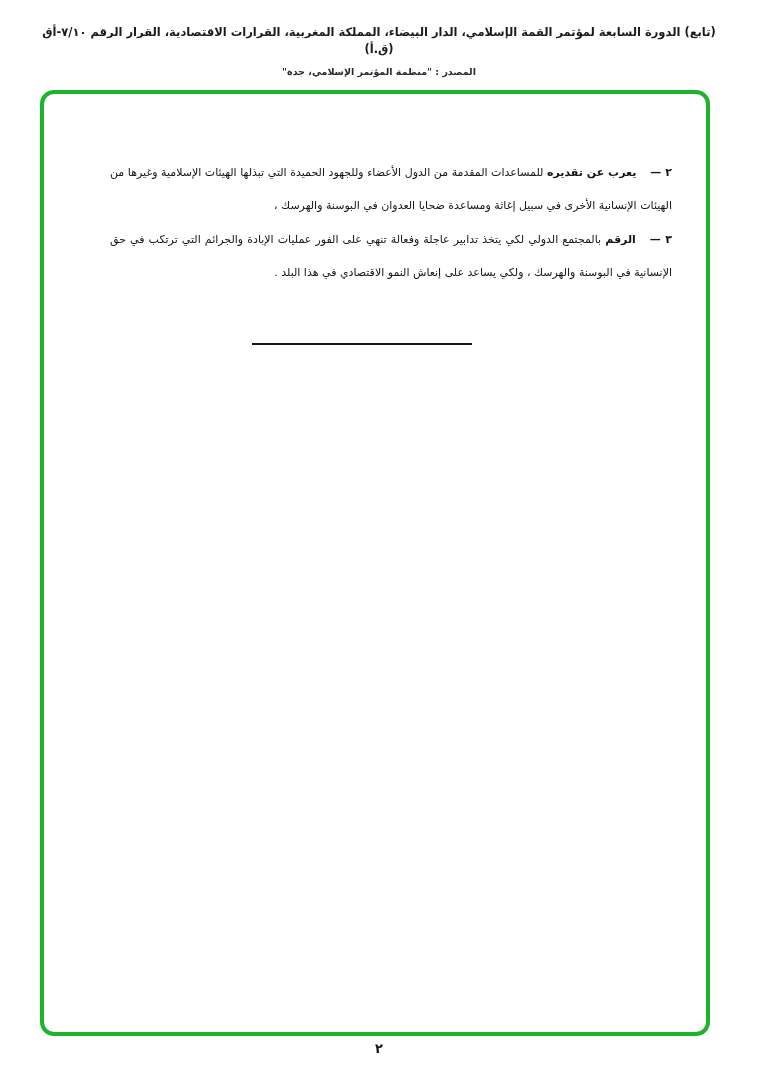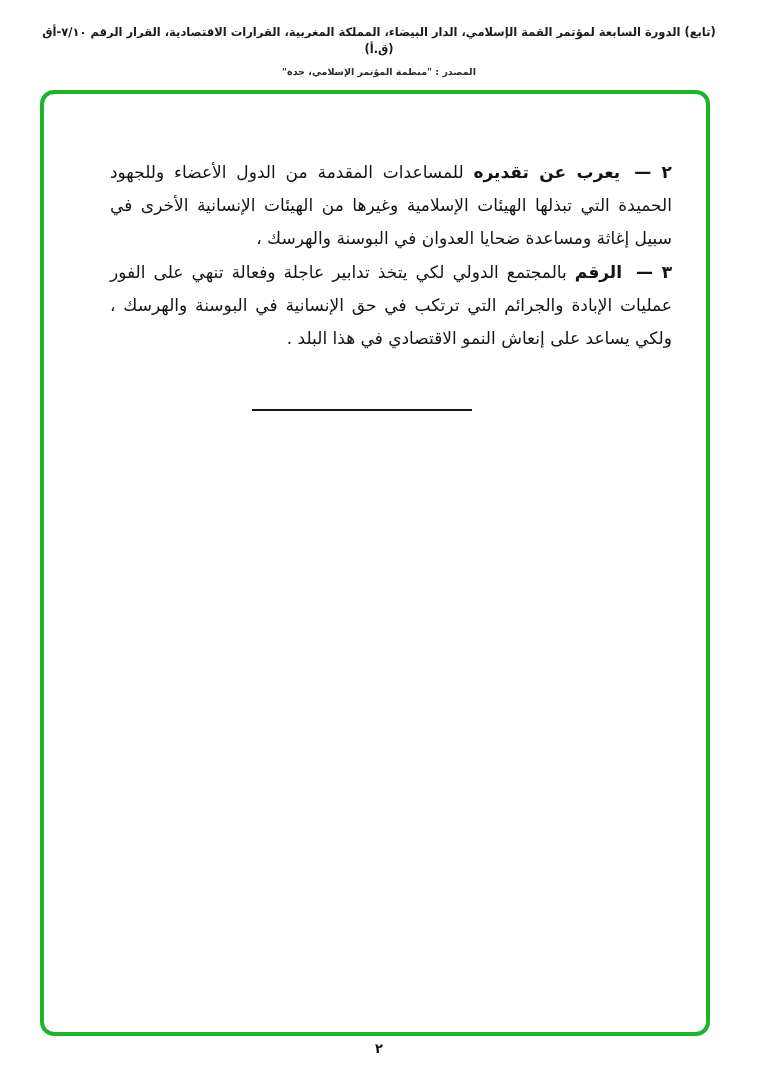--- a/index.html
+++ b/index.html
@@ -55,21 +55,21 @@
     position: absolute;
     top: 156px;
     right: 86px;
     width: 564px;
     direction: rtl;
     text-align: justify;
     color: #141414;
   }
   .item {
     margin: 0 0 1px 2px;
-    font-size: 17px;
+    font-size: 11px;
     line-height: 33px;
     text-align: justify;
     text-align-last: right;
   }
   .item .num {
     font-weight: bold;
     padding-left: 14px;
     white-space: nowrap;
   }
   .item .lead {

